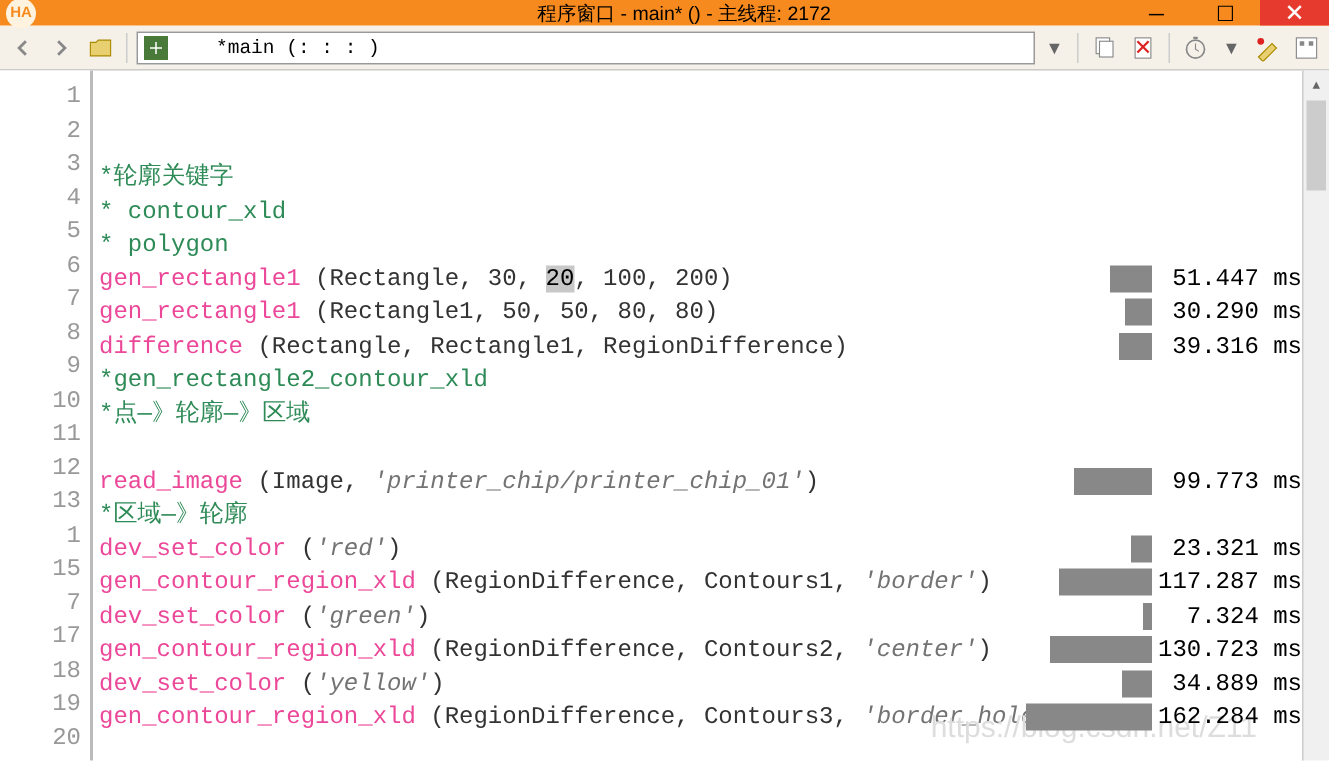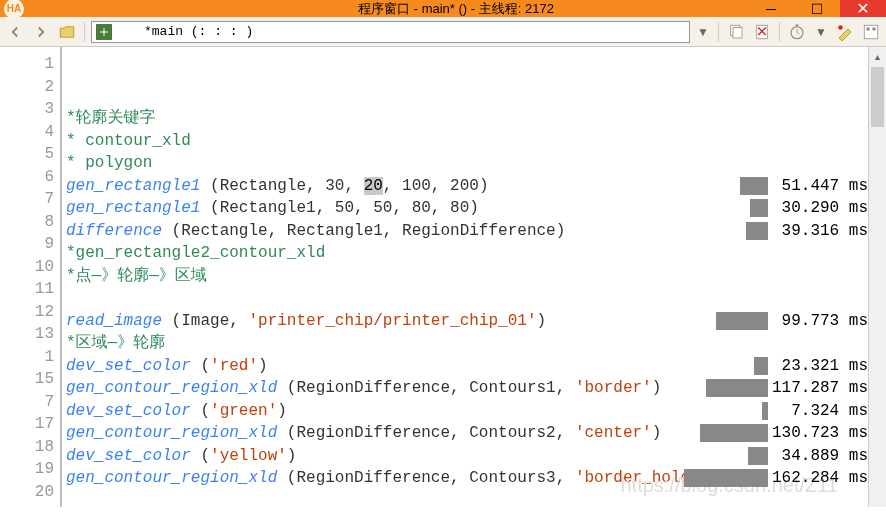--- a/index.html
+++ b/index.html
@@ -23,22 +23,22 @@
     .path-dropdown { width: 18px; text-align: center; color: #666; }
     
     .editor { display: flex; height: calc(100% - 58px); position: relative; }
     .gutter { width: 62px; background: #fff; border-right: 2px solid #bbb; text-align: right; padding-right: 6px; font-family: "Consolas", "Courier New", monospace; font-size: 16px; color: #999; padding-top: 6px; }
     .gutter div { height: 22.5px; line-height: 22.5px; }
     .code { flex: 1; font-family: "Consolas", "Courier New", monospace; font-size: 16px; padding-top: 6px; padding-left: 4px; white-space: pre; position: relative; }
     .code-line { height: 22.5px; line-height: 22.5px; display: flex; }
     .code-text { flex: 1; overflow: hidden; }
     .timing { width: 130px; text-align: right; color: #000; position: relative; }
     .timing-bar { position: absolute; right: 100px; top: 2px; height: 18px; background: #888; }
-    .op { color: #3b82f6; font-style: italic; }
-    .str { color: #c2410c; }
+    .op { color: #ec4899; }
+    .str { color: #737373; font-style: italic; }
     .cmt { color: #2e8b57; }
     .sel { background: #c8c8c8; }
     .paren { color: #333; }
     
     .vscroll { width: 18px; background: #f0f0f0; border-left: 1px solid #ccc; position: relative; }
     .vscroll-up { height: 18px; display:flex; align-items:center; justify-content:center; color:#666; font-size:10px;}
     .vscroll-thumb { position: absolute; top: 20px; left: 2px; right: 2px; height: 60px; background: #ccc; }
     
     .watermark { position: absolute; bottom: 10px; right: 30px; color: #ddd; font-size: 20px; font-family: Arial; z-index: 0; }
   </style>

